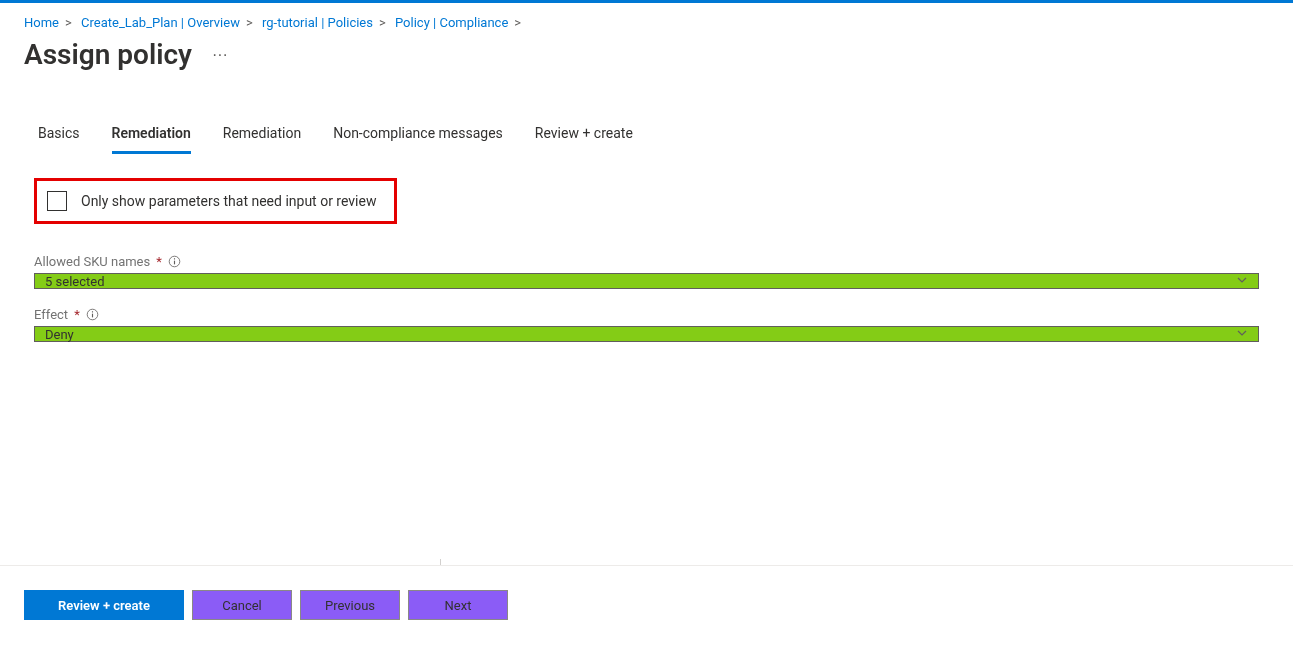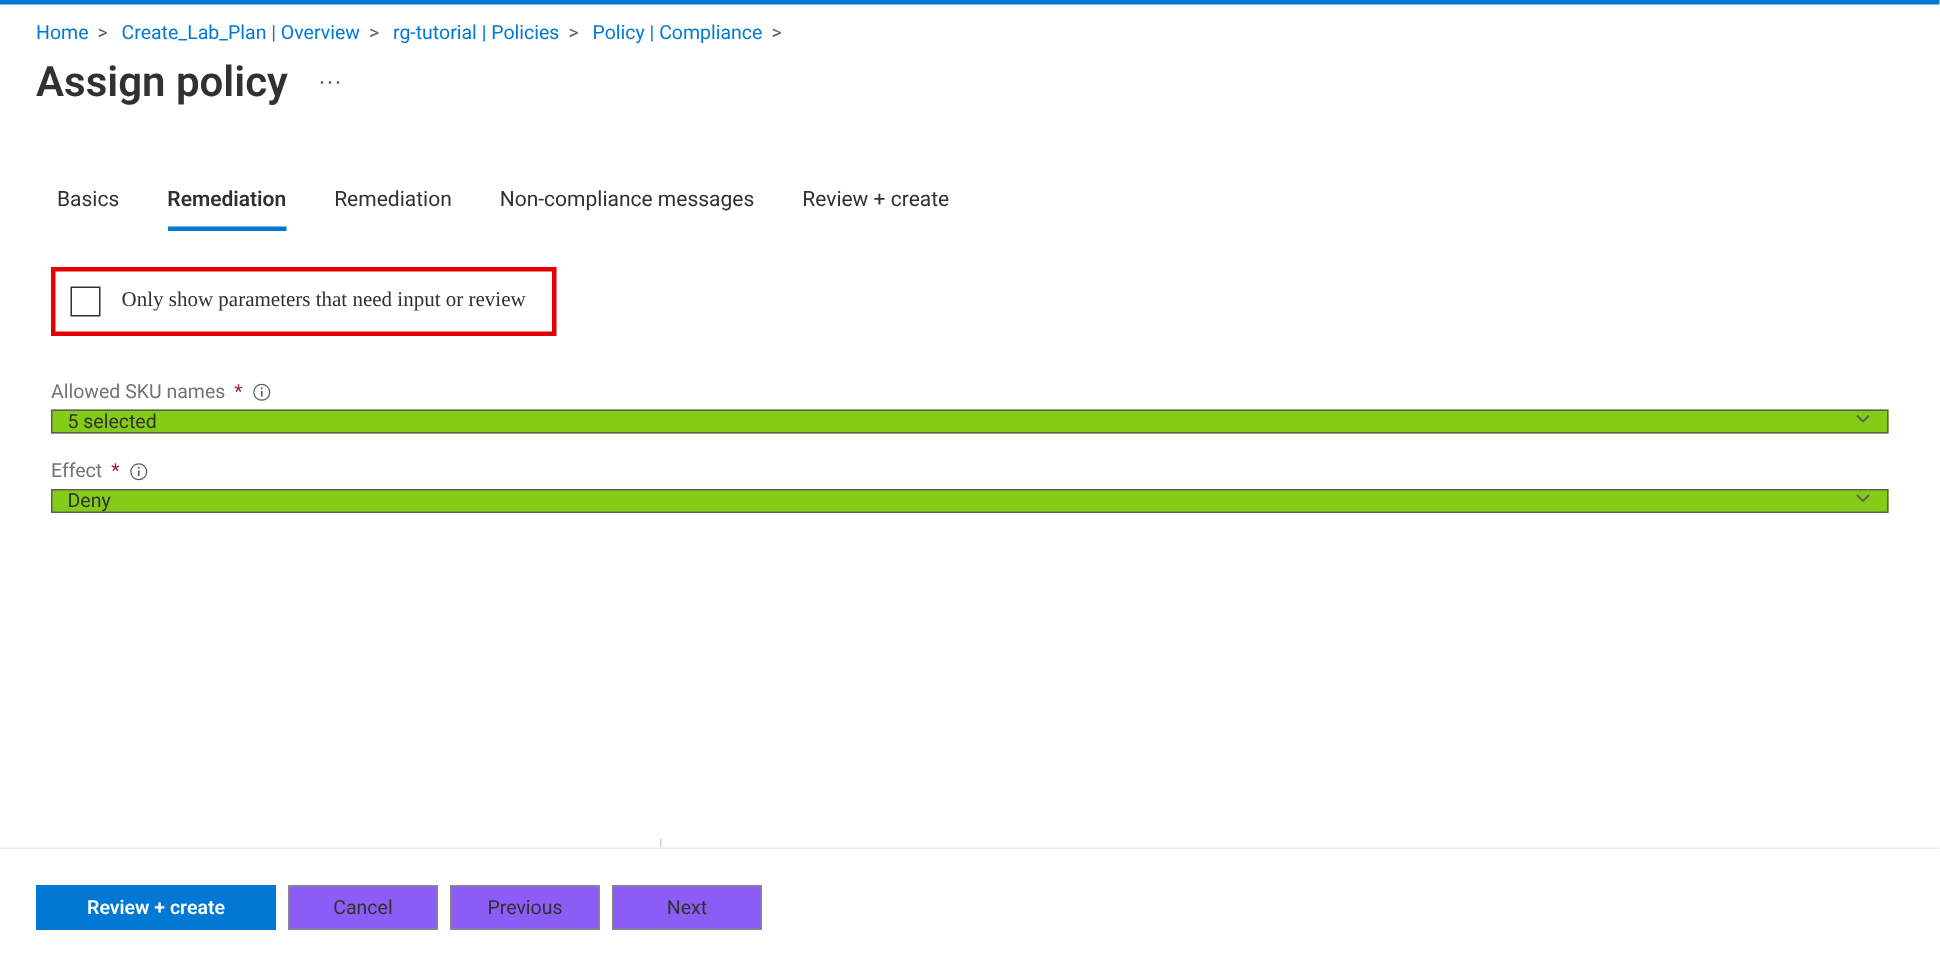--- a/index.html
+++ b/index.html
@@ -53,21 +53,21 @@
     .search-input::placeholder { color: #605e5c; }
     .check-row {
       display: flex; align-items: center; gap: 14px;
       border: 3px solid #e40000;
       padding: 10px 18px 10px 10px;
     }
     .checkbox {
       width: 20px; height: 20px; border: 1px solid #323130;
       background: #fff; cursor: pointer; flex-shrink: 0;
     }
-    .check-label { font-size: 14px; color: #323130; font-family: Liberation Serif, serif; }
+    .check-label { font-size: 14px; color: #323130; }
     .form-field { margin-bottom: 18px; }
     .field-label-row { display: flex; align-items: center; gap: 6px; margin-bottom: 4px; }
     .field-label { font-size: 13px; color: #737373; }
     .req { color: #a4262c; }
     .info-icon {
       display: inline-flex; width: 14px; height: 14px; color: #605e5c;
       align-items: center; justify-content: center;
     }
     .field-input, .field-select {
       width: 100%; height: 16px;

